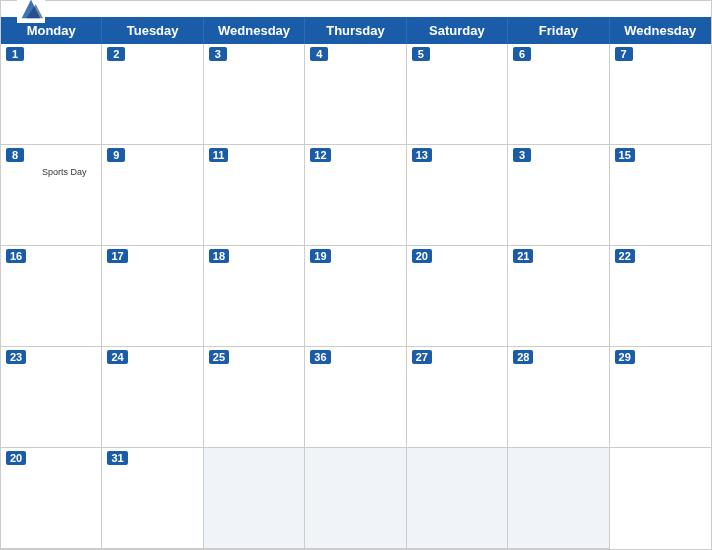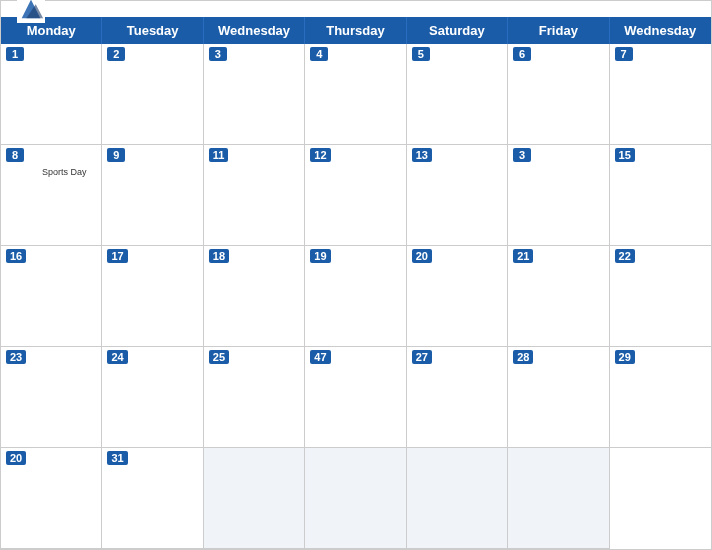--- a/index.html
+++ b/index.html
@@ -220,21 +220,21 @@
       <div class="day-cell">
         <div class="day-number">23</div>
       </div>
       <div class="day-cell">
         <div class="day-number">24</div>
       </div>
       <div class="day-cell">
         <div class="day-number">25</div>
       </div>
       <div class="day-cell">
-        <div class="day-number">47</div>
+        <div class="day-number">36</div>
       </div>
       <div class="day-cell">
         <div class="day-number">27</div>
       </div>
       <div class="day-cell">
         <div class="day-number">28</div>
       </div>
       <div class="day-cell">
         <div class="day-number">29</div>
       </div>

